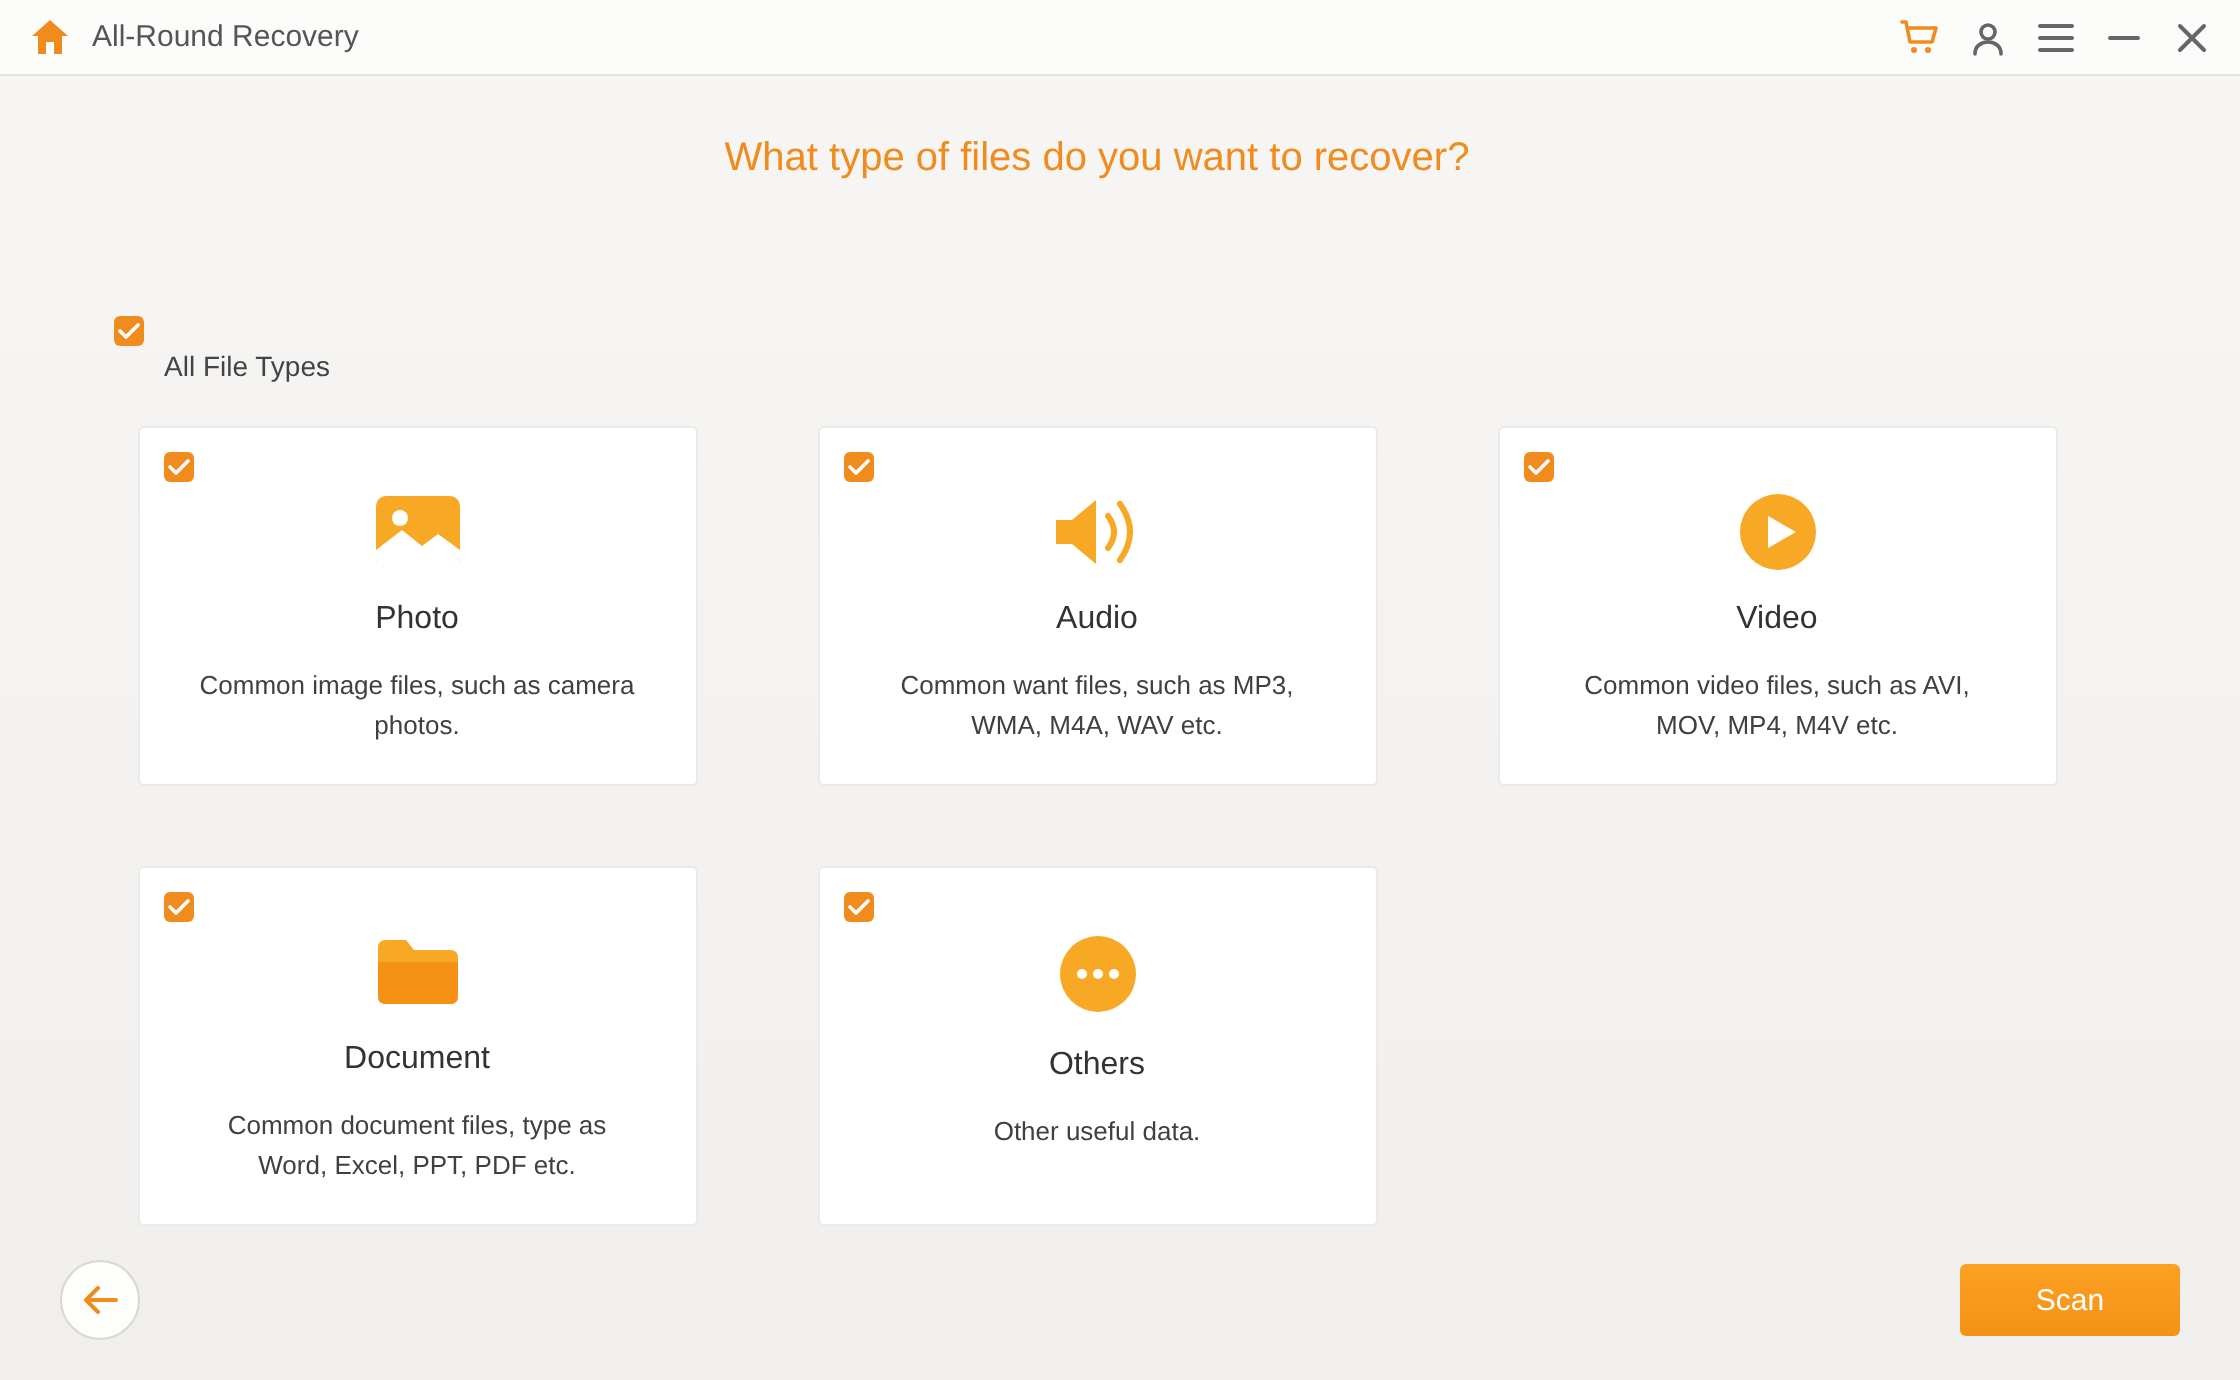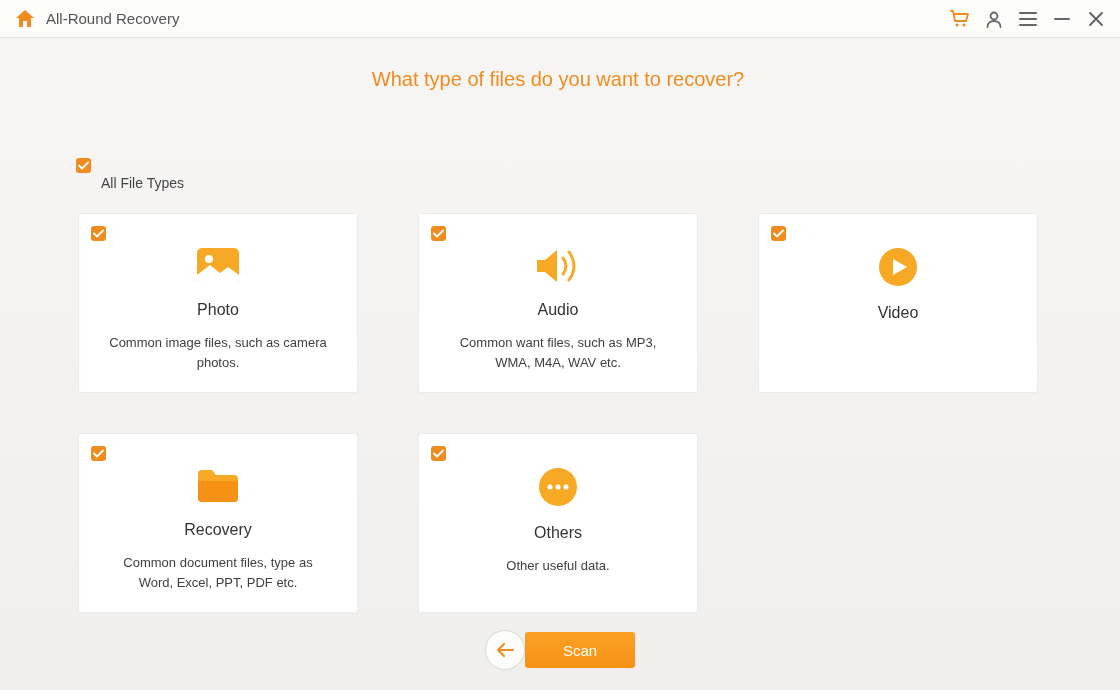--- a/index.html
+++ b/index.html
@@ -52,21 +52,21 @@
       align-items: center;
       justify-content: center;
       cursor: pointer;
     }
     .title-right svg {
       display: block;
     }
 
     
     .main-content {
-      padding: 30px 80px 0 76px;
+      padding: 30px 80px 0 57px;
     }
     .page-heading {
       text-align: center;
       color: #f08c1e;
       font-size: 20px;
       font-weight: 500;
       margin-bottom: 48px;
     }
 
     
@@ -143,21 +143,21 @@
     }
 
     
     .footer {
       position: absolute;
       bottom: 20px;
       left: 0;
       right: 0;
       display: flex;
       align-items: center;
-      justify-content: center;
+      justify-content: space-between;
       padding: 0 30px;
     }
     .back-btn {
       width: 40px;
       height: 40px;
       border-radius: 50%;
       border: 1px solid #d9d7d4;
       background: #fdfdfc;
       display: flex;
       align-items: center;
@@ -279,35 +279,36 @@
             <path d="M1 4.5 L4 7.5 L10 1.5" stroke="#fff" stroke-width="1.8" fill="none" stroke-linecap="round" stroke-linejoin="round"></path>
           </svg>
       </span>
       <div class="card-icon">
         <svg width="40" height="40" viewBox="0 0 40 40">
           <circle cx="20" cy="20" r="19" fill="#f7a825"></circle>
           <path d="M15 12 L29 20 L15 28 Z" fill="#fff"></path>
         </svg>
       </div>
       <div class="card-title">Video</div>
+      <div class="card-desc">Common video files, such as AVI, MOV, MP4, M4V etc.</div>
     </div>
 
     <div class="card">
       <span class="checkbox card-checkbox">
         <svg width="11" height="9" viewBox="0 0 11 9">
             <path d="M1 4.5 L4 7.5 L10 1.5" stroke="#fff" stroke-width="1.8" fill="none" stroke-linecap="round" stroke-linejoin="round"></path>
           </svg>
       </span>
       <div class="card-icon">
         <svg width="44" height="36" viewBox="0 0 44 36">
           <path d="M2 6 Q2 2 6 2 L16 2 L20 7 L38 7 Q42 7 42 11 L42 30 Q42 34 38 34 L6 34 Q2 34 2 30 Z" fill="#f7a825"></path>
           <path d="M2 13 L42 13 L42 30 Q42 34 38 34 L6 34 Q2 34 2 30 Z" fill="#f59216"></path>
         </svg>
       </div>
-      <div class="card-title">Recovery</div>
+      <div class="card-title">Document</div>
       <div class="card-desc">Common document files, type as Word, Excel, PPT, PDF etc.</div>
     </div>
 
 
     <div class="card">
       <span class="checkbox card-checkbox">
         <svg width="11" height="9" viewBox="0 0 11 9">
             <path d="M1 4.5 L4 7.5 L10 1.5" stroke="#fff" stroke-width="1.8" fill="none" stroke-linecap="round" stroke-linejoin="round"></path>
           </svg>
       </span>

